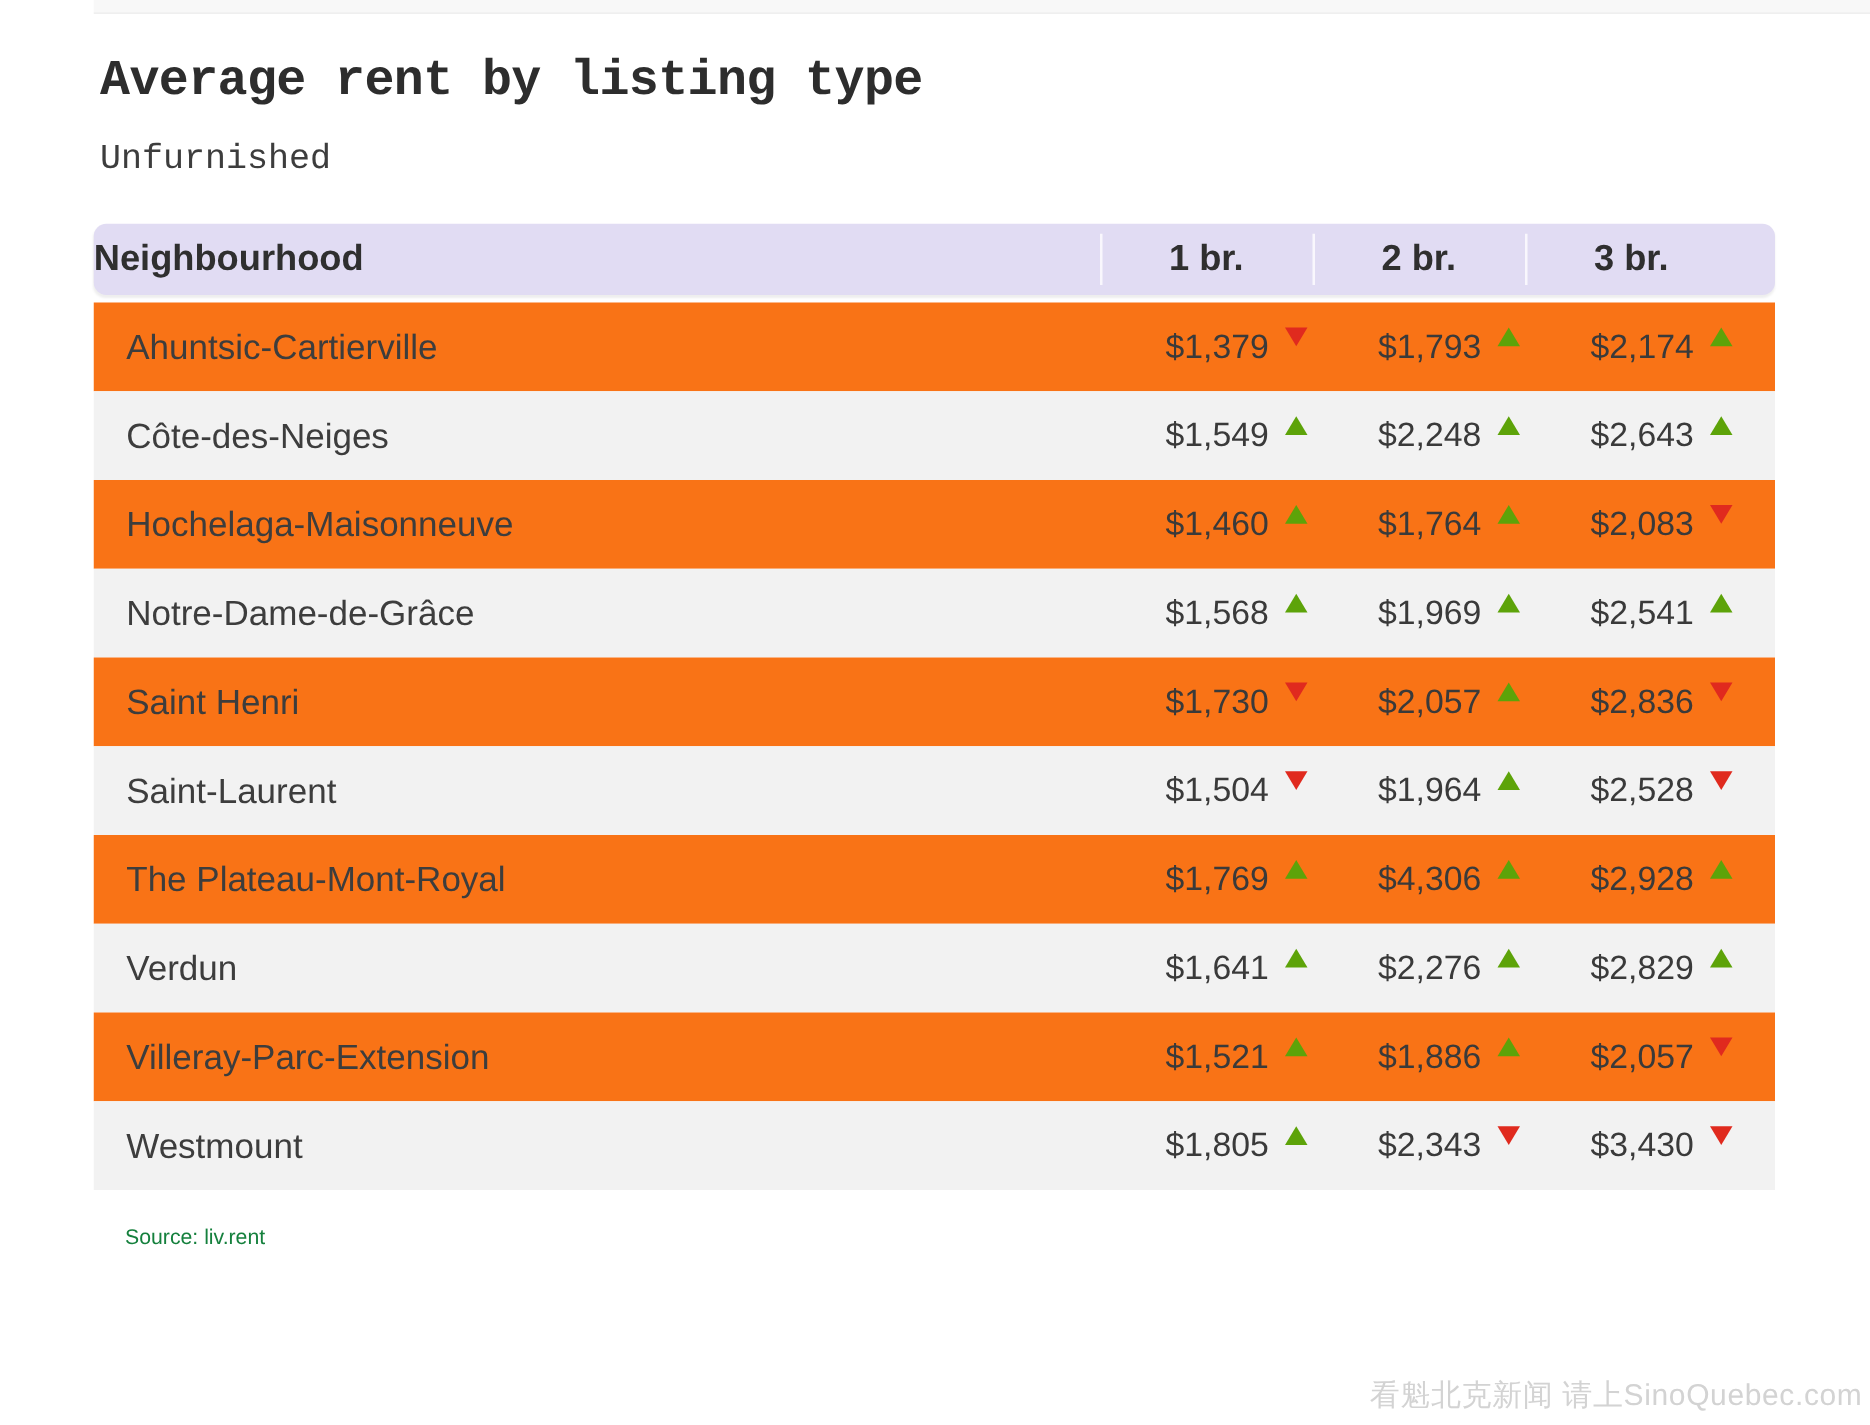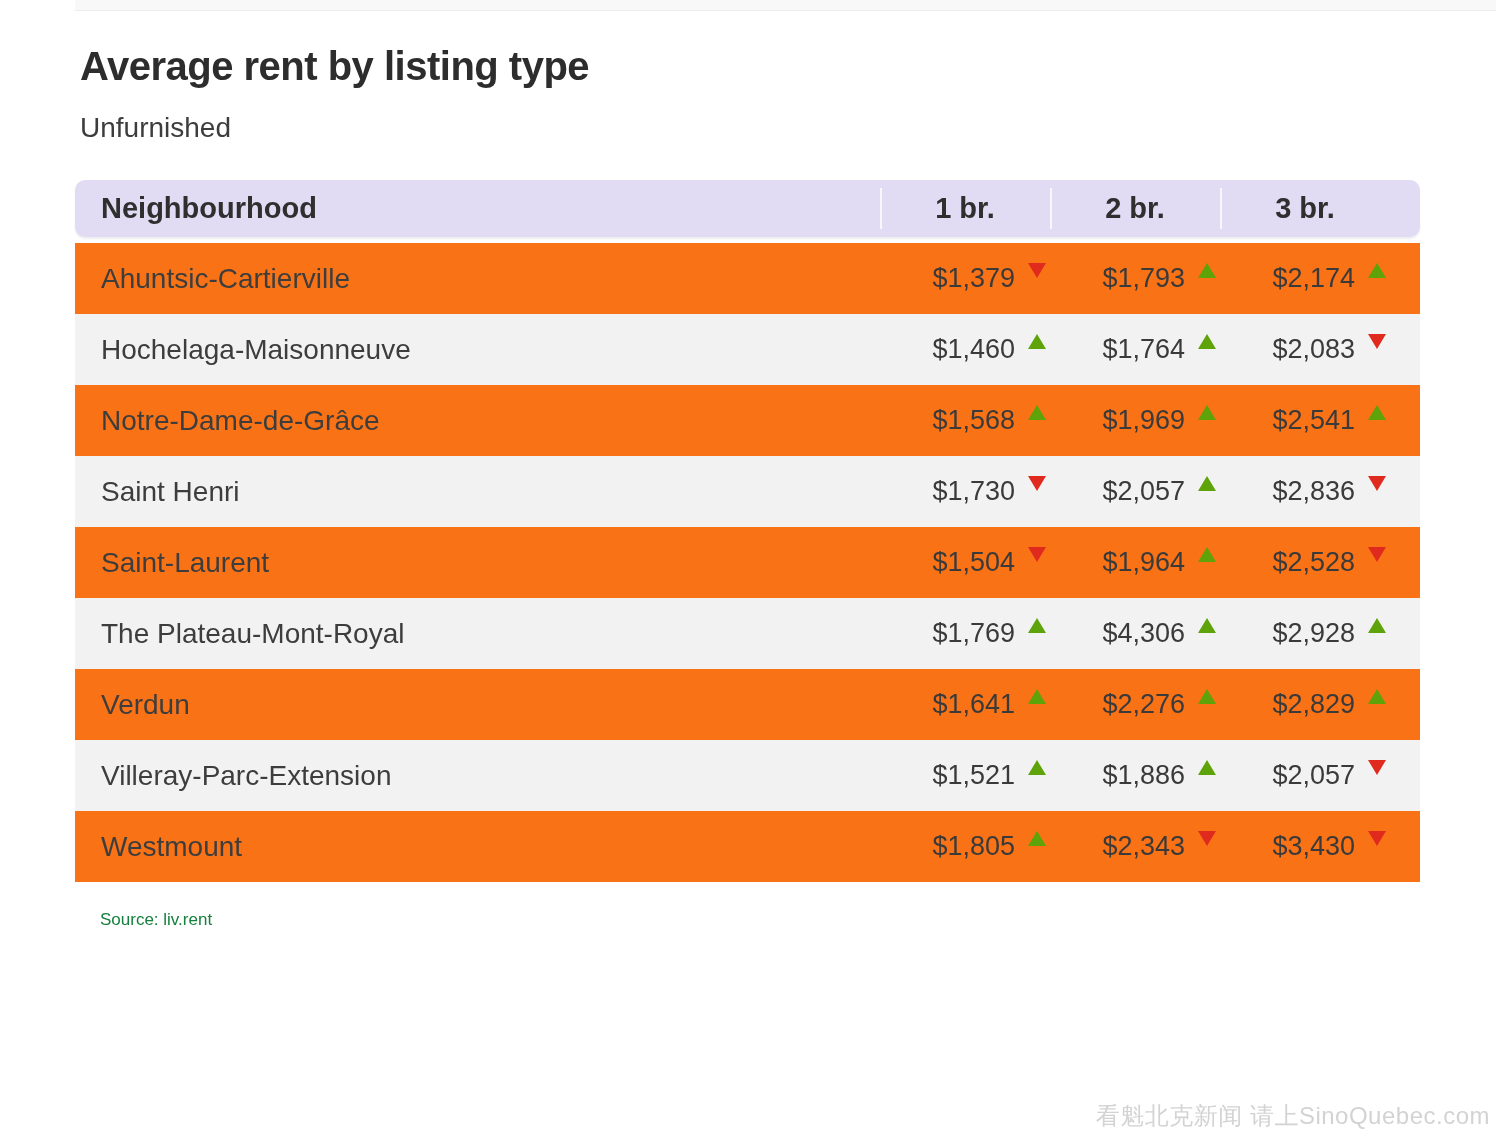--- a/index.html
+++ b/index.html
@@ -8,38 +8,38 @@
     background:#ffffff;
     font-family:"Liberation Sans", sans-serif;
     position:relative;
     overflow:hidden;
     -webkit-font-smoothing:antialiased;
   }
   .top-strip {
     position:absolute; top:0; left:75px; right:0; height:10px;
     background:#f8f8f8; border-bottom:1px solid #ececec;
   }
-  .content { padding:44px 0 0 80px; }
+  .content { padding:44px 0 0 80px;font-family:Liberation Mono, monospace; }
   .title {
     font-size:40px; font-weight:700; color:#2d2d2d; letter-spacing:-0.5px;
     line-height:1.1;
   }
   .subtitle { font-size:28px; color:#3d3d3d; margin-top:24px; }
 
   .table { margin:36px 0 0 75px; width:1345px; }
   .thead {
     display:grid; grid-template-columns:1fr 170px 170px 170px;
     padding-right:30px; box-sizing:border-box;
     height:57px; align-items:center;
     background:var(--header-bg, #e1dcf3);
     border-radius:10px;
     font-weight:700; font-size:29px; color:#2f2f2f;
     box-shadow:0 2px 2px rgba(0,0,0,0.07);
   }
-  .h-name { padding-left:26px; }
+  .h-name { }
   .h-num {
     position:relative; height:100%;
     display:flex; align-items:center; justify-content:center;
   }
   .h-num::before {
     content:""; position:absolute; left:0; top:8px; bottom:8px; width:2px;
     background:rgba(255,255,255,0.78);
   }
   .tbody { margin-top:6px; }
   .row {
@@ -98,20 +98,35 @@
       <div class="cell num">
         <span>$1,793</span>
         <span class="arrow" data-dir="up"></span>
       </div>
       <div class="cell num">
         <span>$2,174</span>
         <span class="arrow" data-dir="up"></span>
       </div>
     </div>
 
+    <div class="row">
+      <div class="cell name">Côte-des-Neiges</div>
+      <div class="cell num">
+        <span>$1,549</span>
+        <span class="arrow" data-dir="up"></span>
+      </div>
+      <div class="cell num">
+        <span>$2,248</span>
+        <span class="arrow" data-dir="up"></span>
+      </div>
+      <div class="cell num">
+        <span>$2,643</span>
+        <span class="arrow" data-dir="up"></span>
+      </div>
+    </div>
 
 
     <div class="row">
       <div class="cell name">Hochelaga-Maisonneuve</div>
       <div class="cell num">
         <span>$1,460</span>
         <span class="arrow" data-dir="up"></span>
       </div>
       <div class="cell num">
         <span>$1,764</span>

